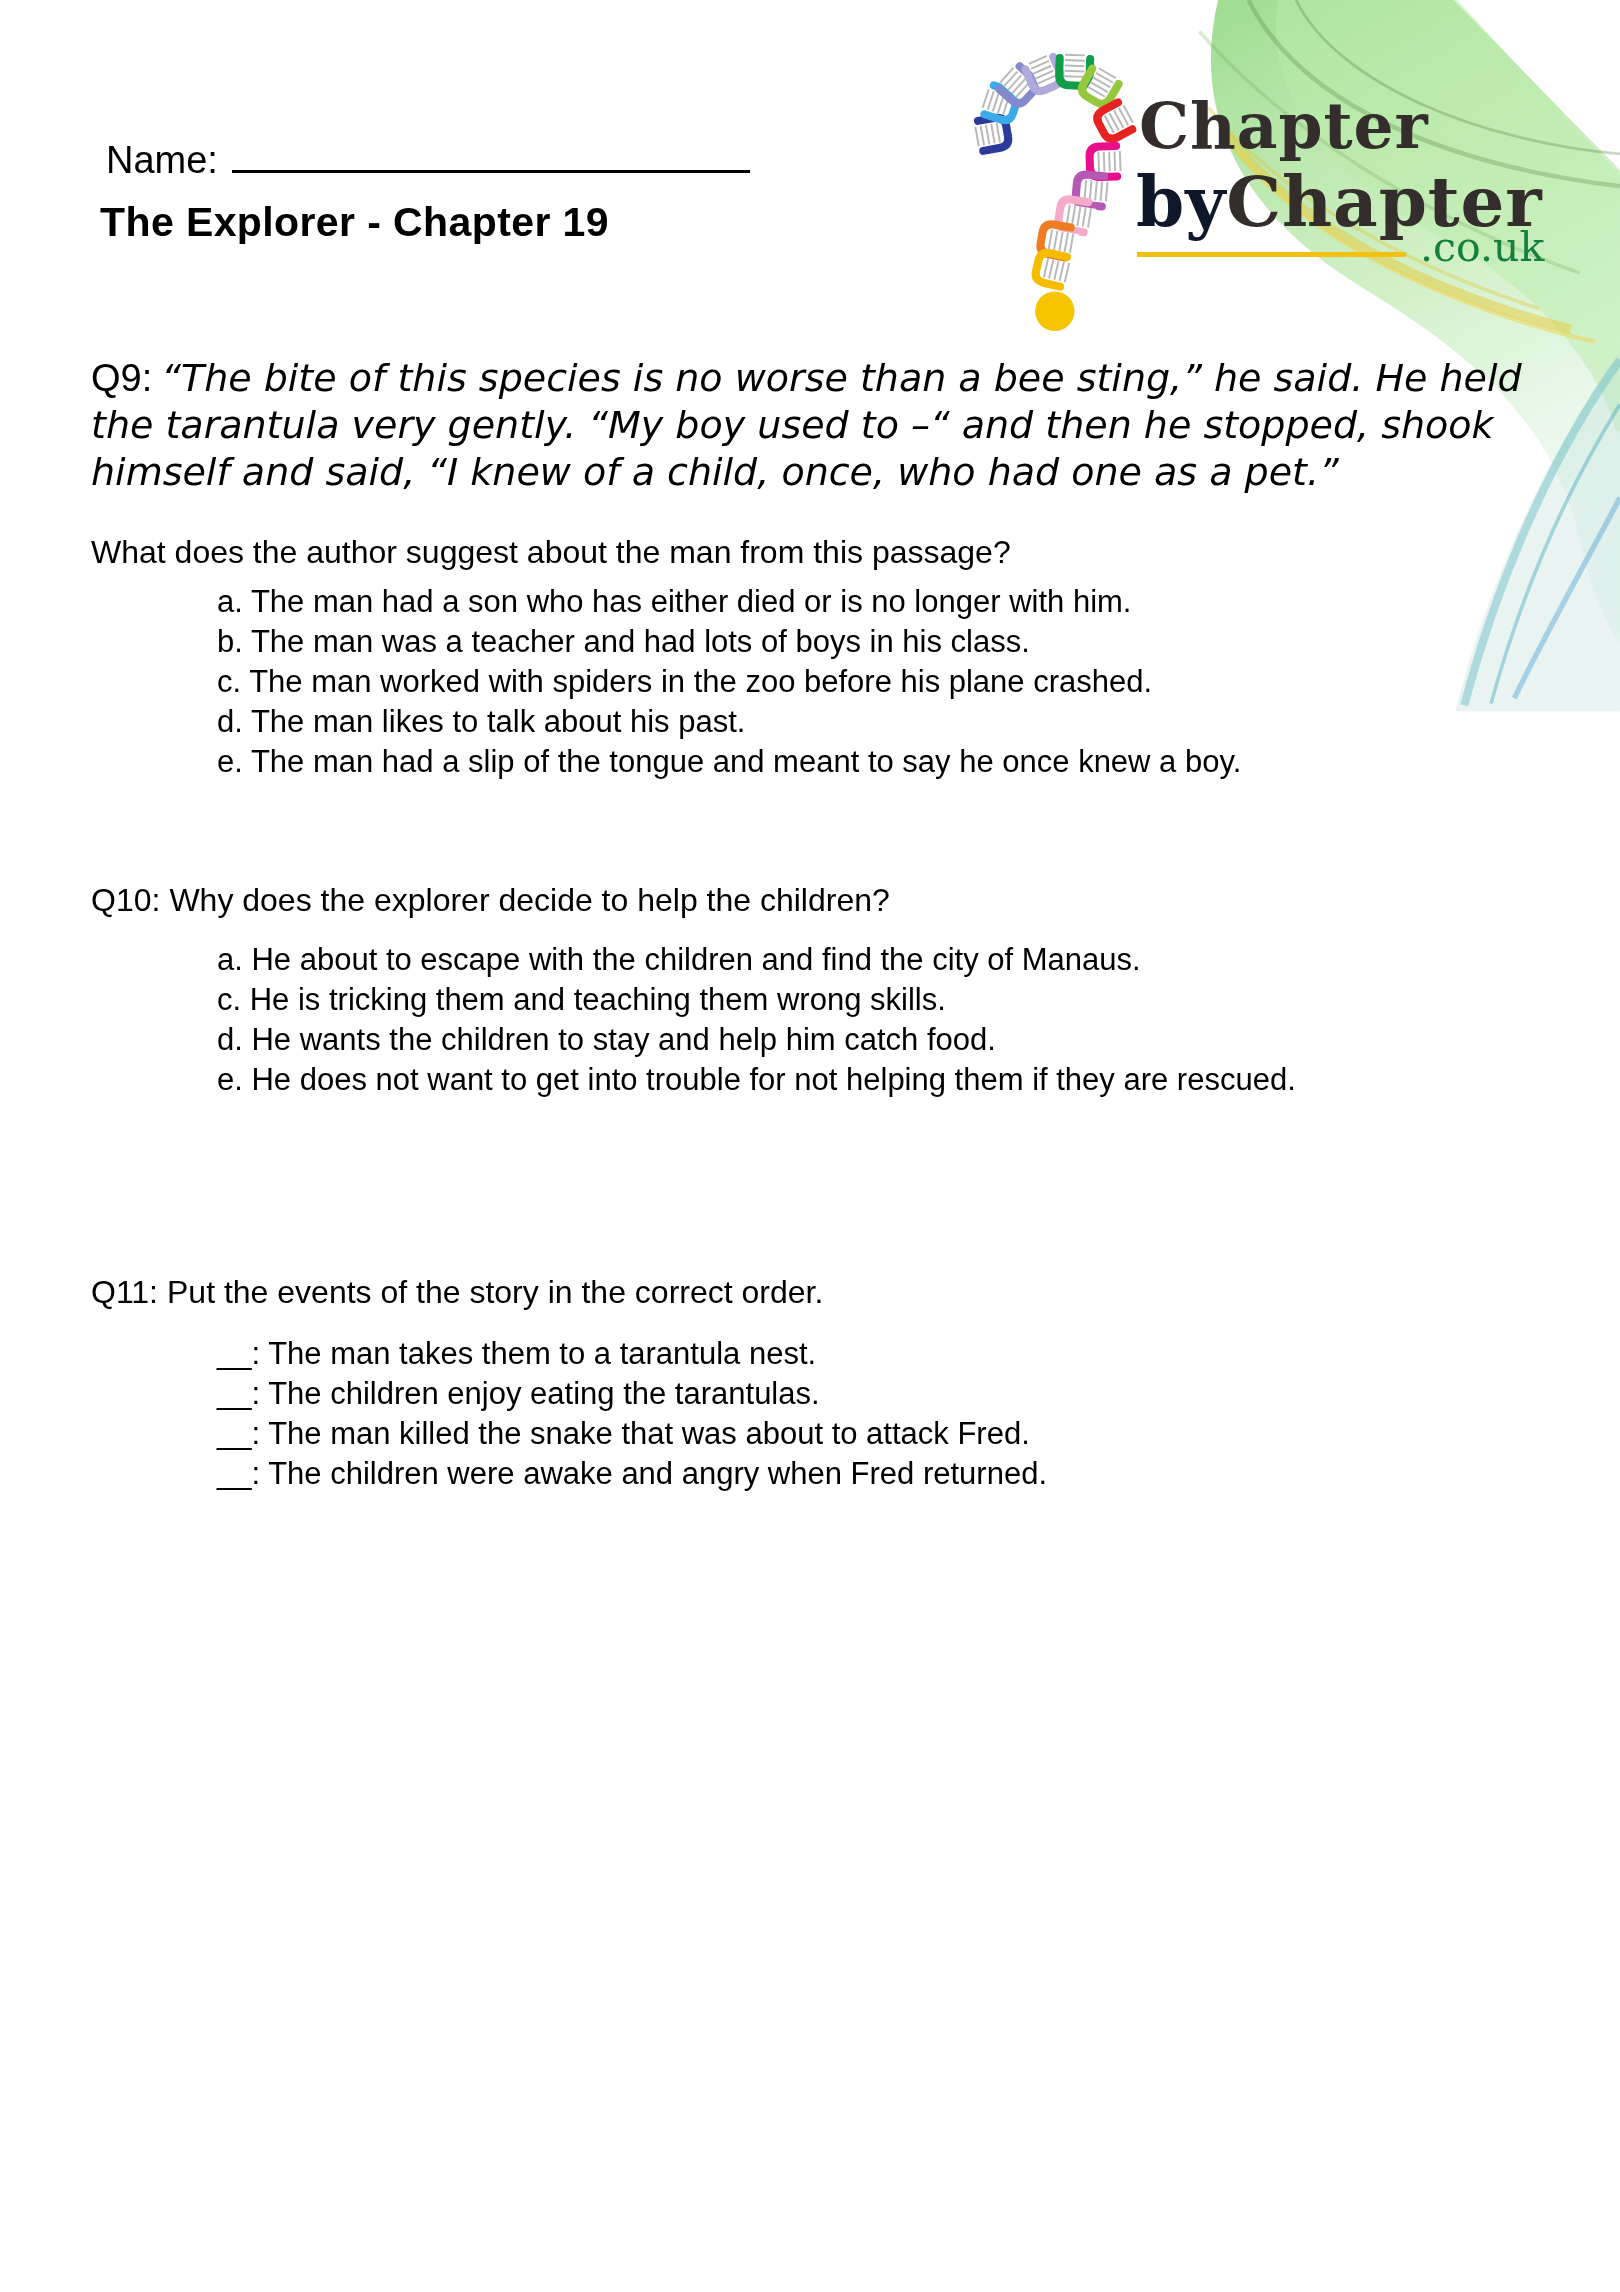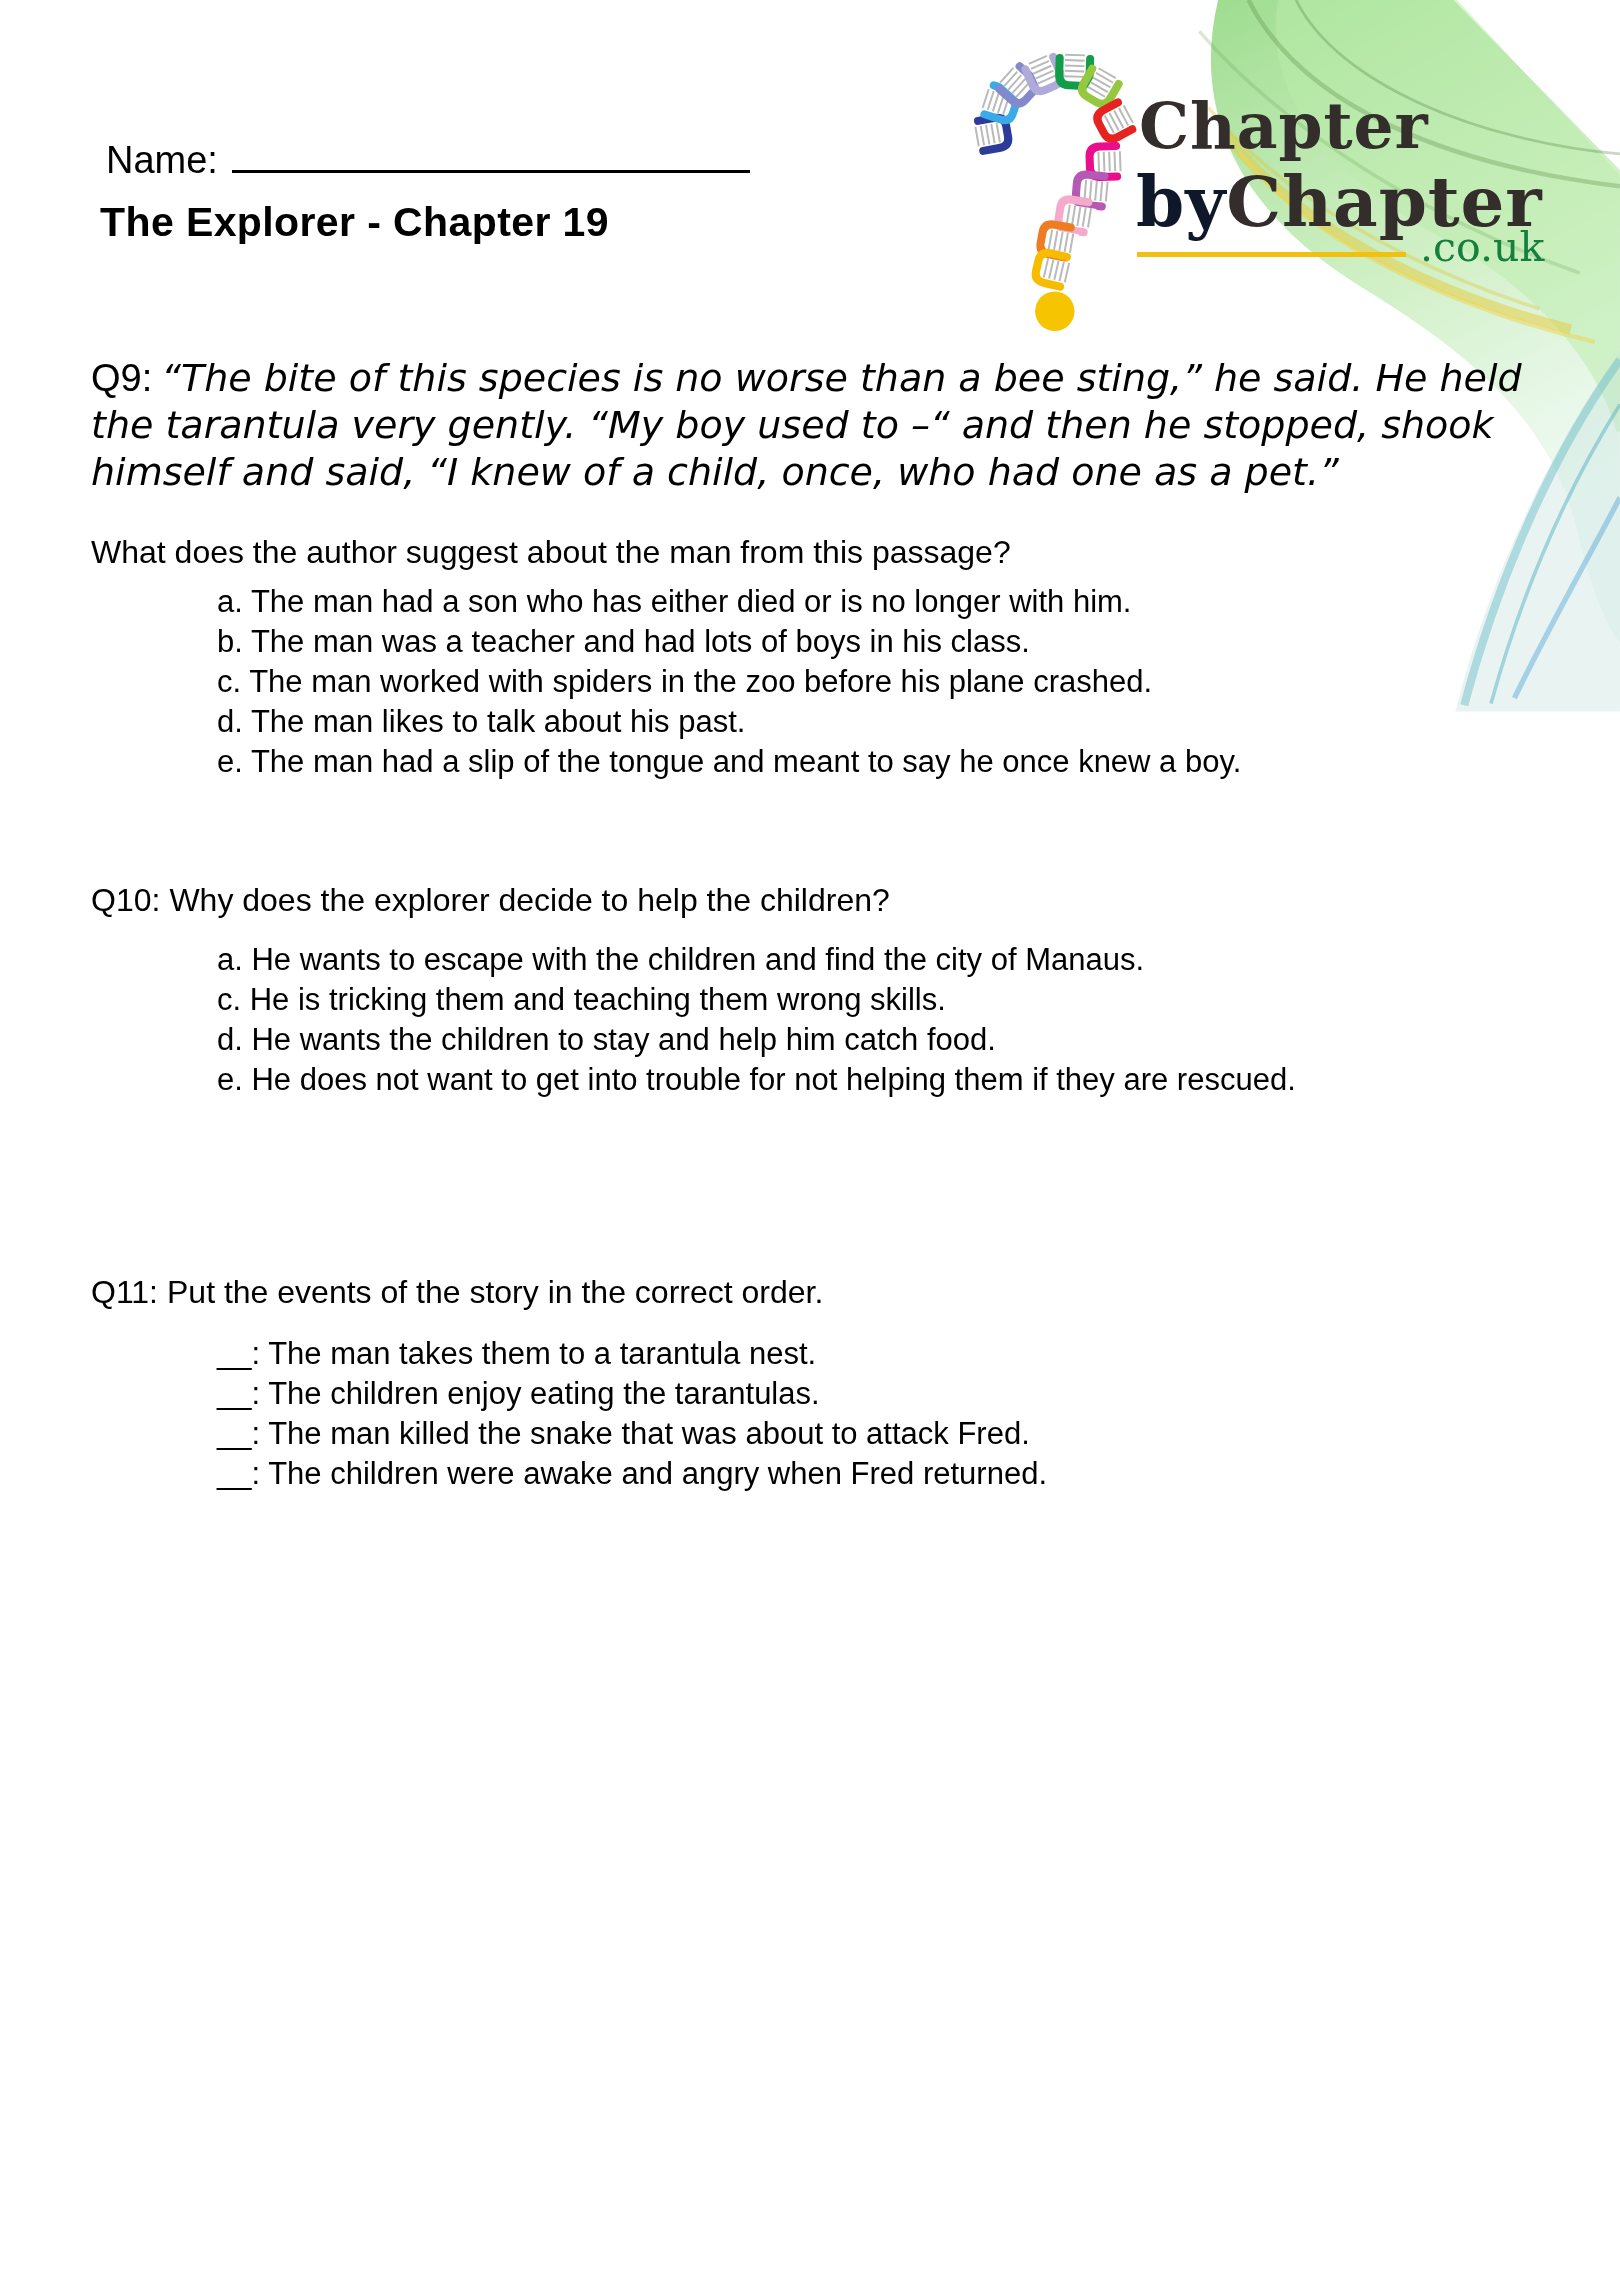--- a/index.html
+++ b/index.html
@@ -112,21 +112,21 @@
     <div>b. The man was a teacher and had lots of boys in his class.</div>
     <div>c. The man worked with spiders in the zoo before his plane crashed.</div>
     <div>d. The man likes to talk about his past.</div>
     <div>e. The man had a slip of the tongue and meant to say he once knew a boy.</div>
   </div>
 
   <div class="qhead q10-head">
     <span class="qlabel">Q10:</span><span>Why does the explorer decide to help the children?</span>
   </div>
   <div class="opt-list q10-opts">
-    <div>a. He wants to escape with the children and find the city of Manaus.</div>
+    <div>a. He about to escape with the children and find the city of Manaus.</div>
     <div>c. He is tricking them and teaching them wrong skills.</div>
     <div>d. He wants the children to stay and help him catch food.</div>
     <div>e. He does not want to get into trouble for not helping them if they are rescued.</div>
   </div>
 
   <div class="qhead q11-head">
     <span class="qlabel">Q11:</span><span>Put the events of the story in the correct order.</span>
   </div>
   <div class="opt-list q11-items">
     <div>__: The man takes them to a tarantula nest.</div>

